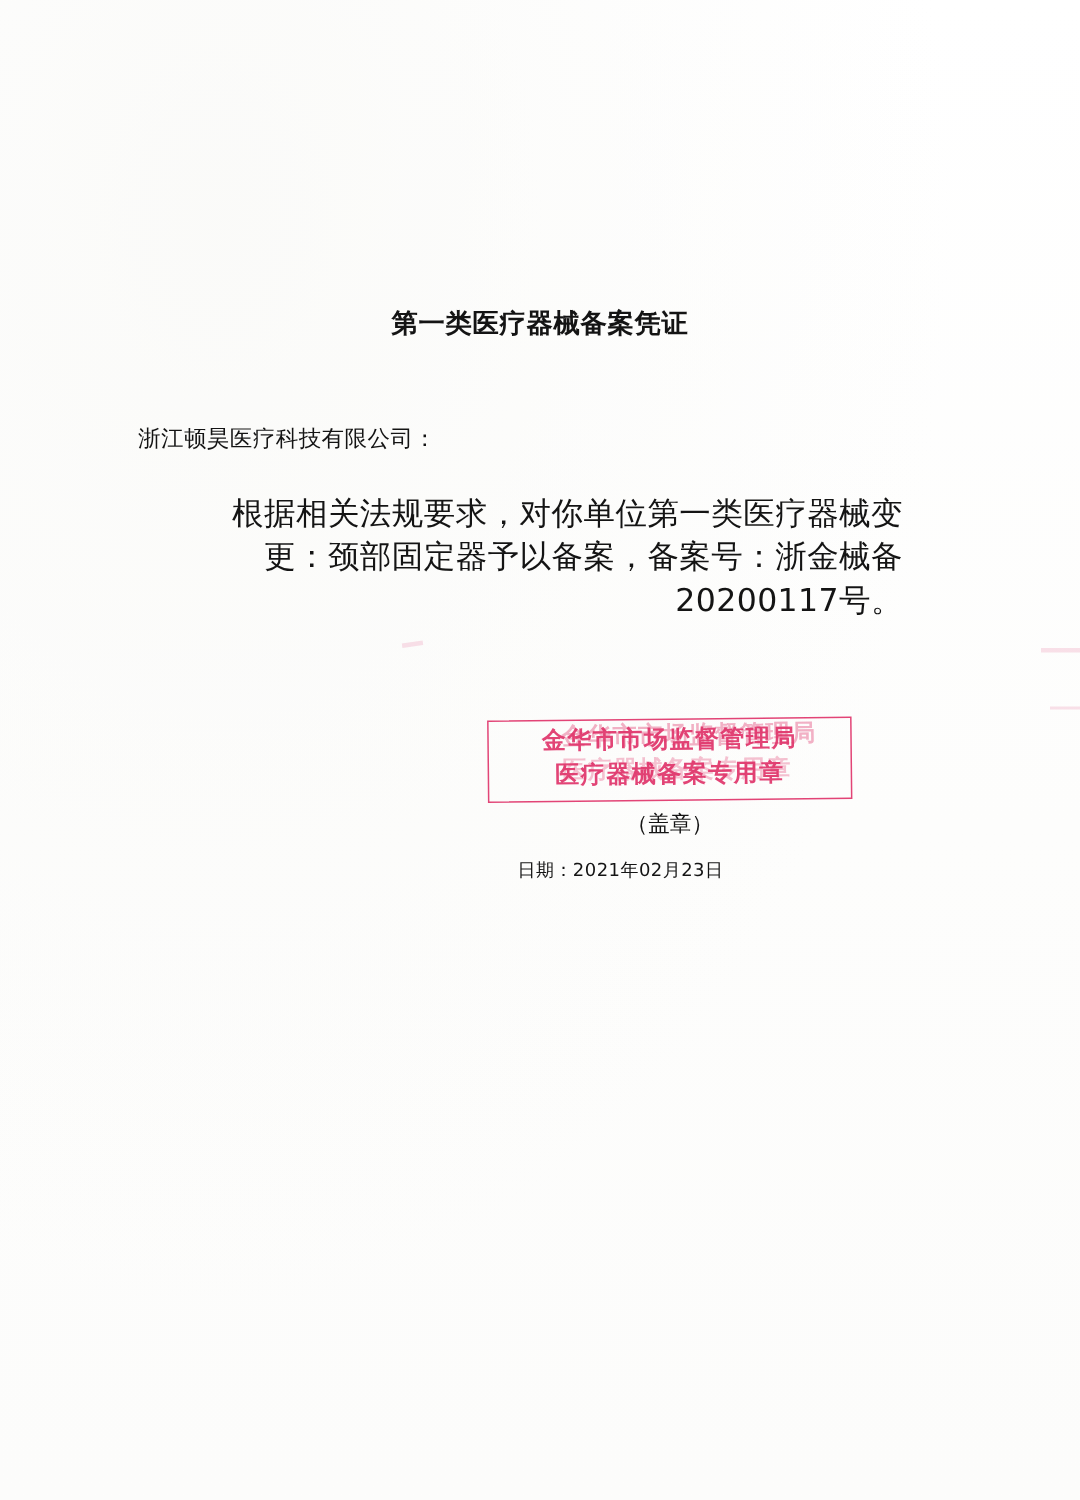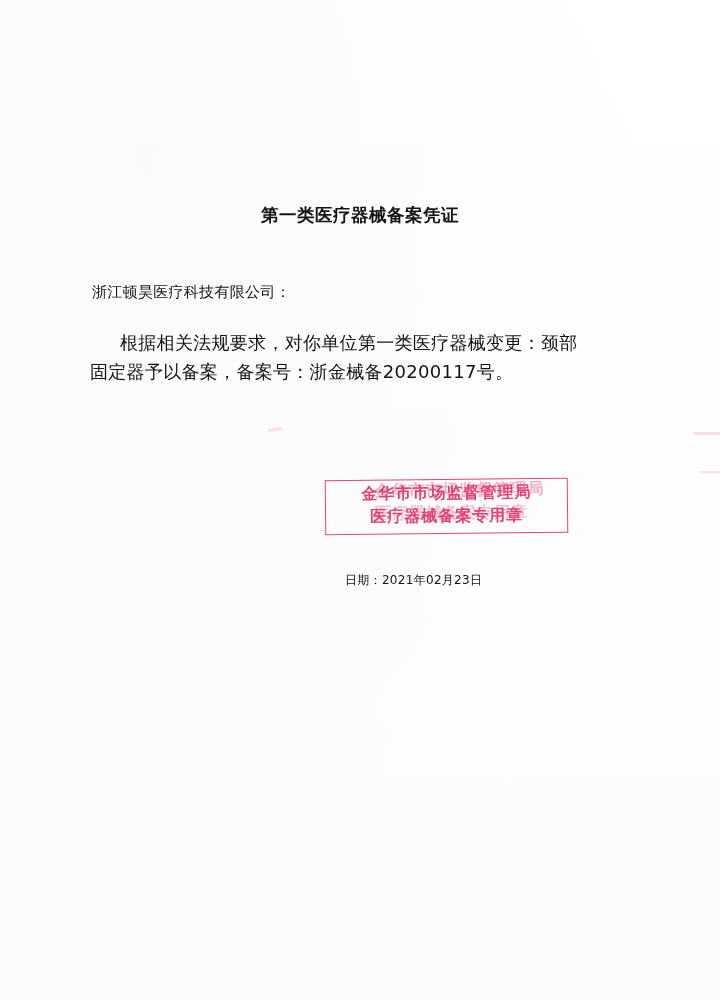--- a/index.html
+++ b/index.html
@@ -49,27 +49,28 @@
     top: 283px;
     left: 92px;
     font-size: 15px;
     letter-spacing: 0.3px;
     color: #141414;
   }
 
   .body-text {
     position: absolute;
     top: 328px;
-    left: 90px;
+    left: 108px;
     width: 494px;
-    font-size: 18px;
+    font-size: 21px;
     line-height: 29px;
     letter-spacing: 0.3px;
     text-indent: 30px;
     color: #141414;
+    text-align: right;
   }
 
   .seal-area {
     position: absolute;
     top: 470px;
     left: 320px;
     width: 260px;
     height: 110px;
   }
 
@@ -168,20 +169,21 @@
 
   <div class="body-text">根据相关法规要求，对你单位第一类医疗器械变更：颈部固定器予以备案，备案号：浙金械备20200117号。</div>
 
   <div class="seal-area">
     <div class="stamp-ghost">金华市市场监督管理局</div>
     <div class="stamp-ghost2">医疗器械备案专用章</div>
     <div class="stamp">
       <div class="stamp-line l1">金华市市场监督管理局</div>
       <div class="stamp-line l2">医疗器械备案专用章</div>
     </div>
+    <div class="seal-caption">（盖章）</div>
   </div>
 
   <div class="date-line">
     <span>日期：</span><span>2021年02月23日</span>
   </div>
 
   <div class="smudge s1"></div>
   <div class="smudge s2"></div>
   <div class="smudge s3"></div>
 </div>

